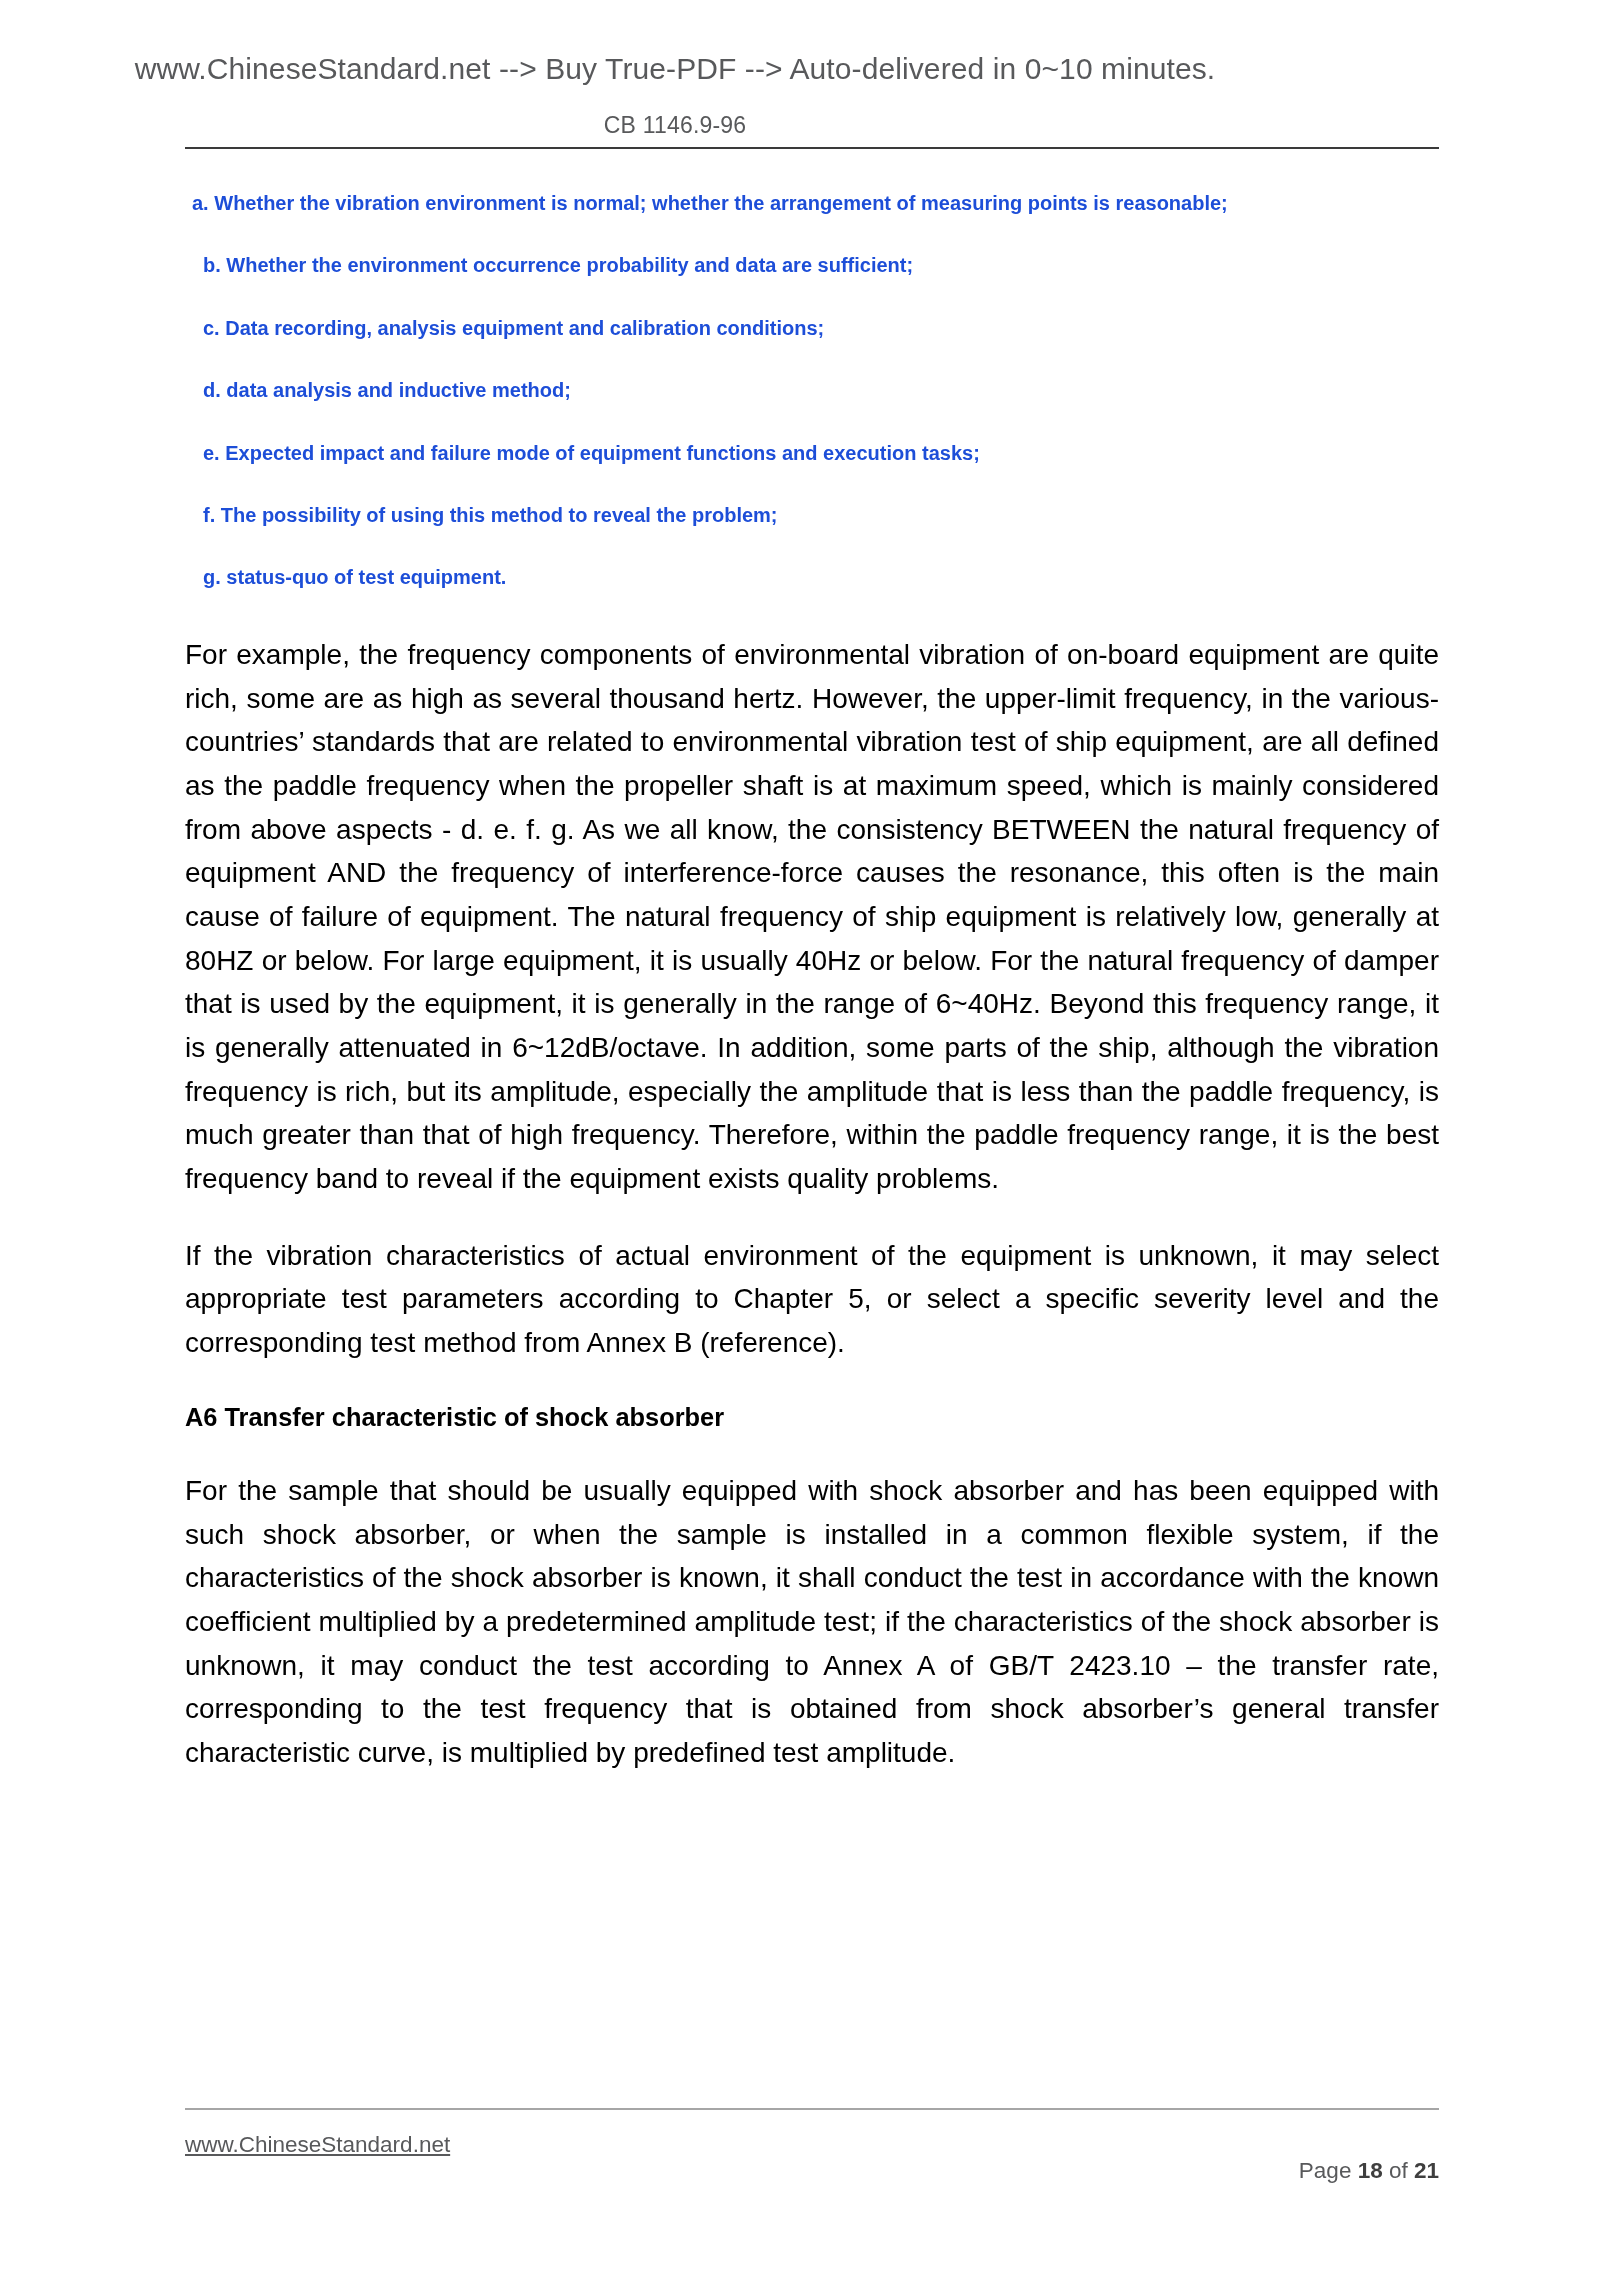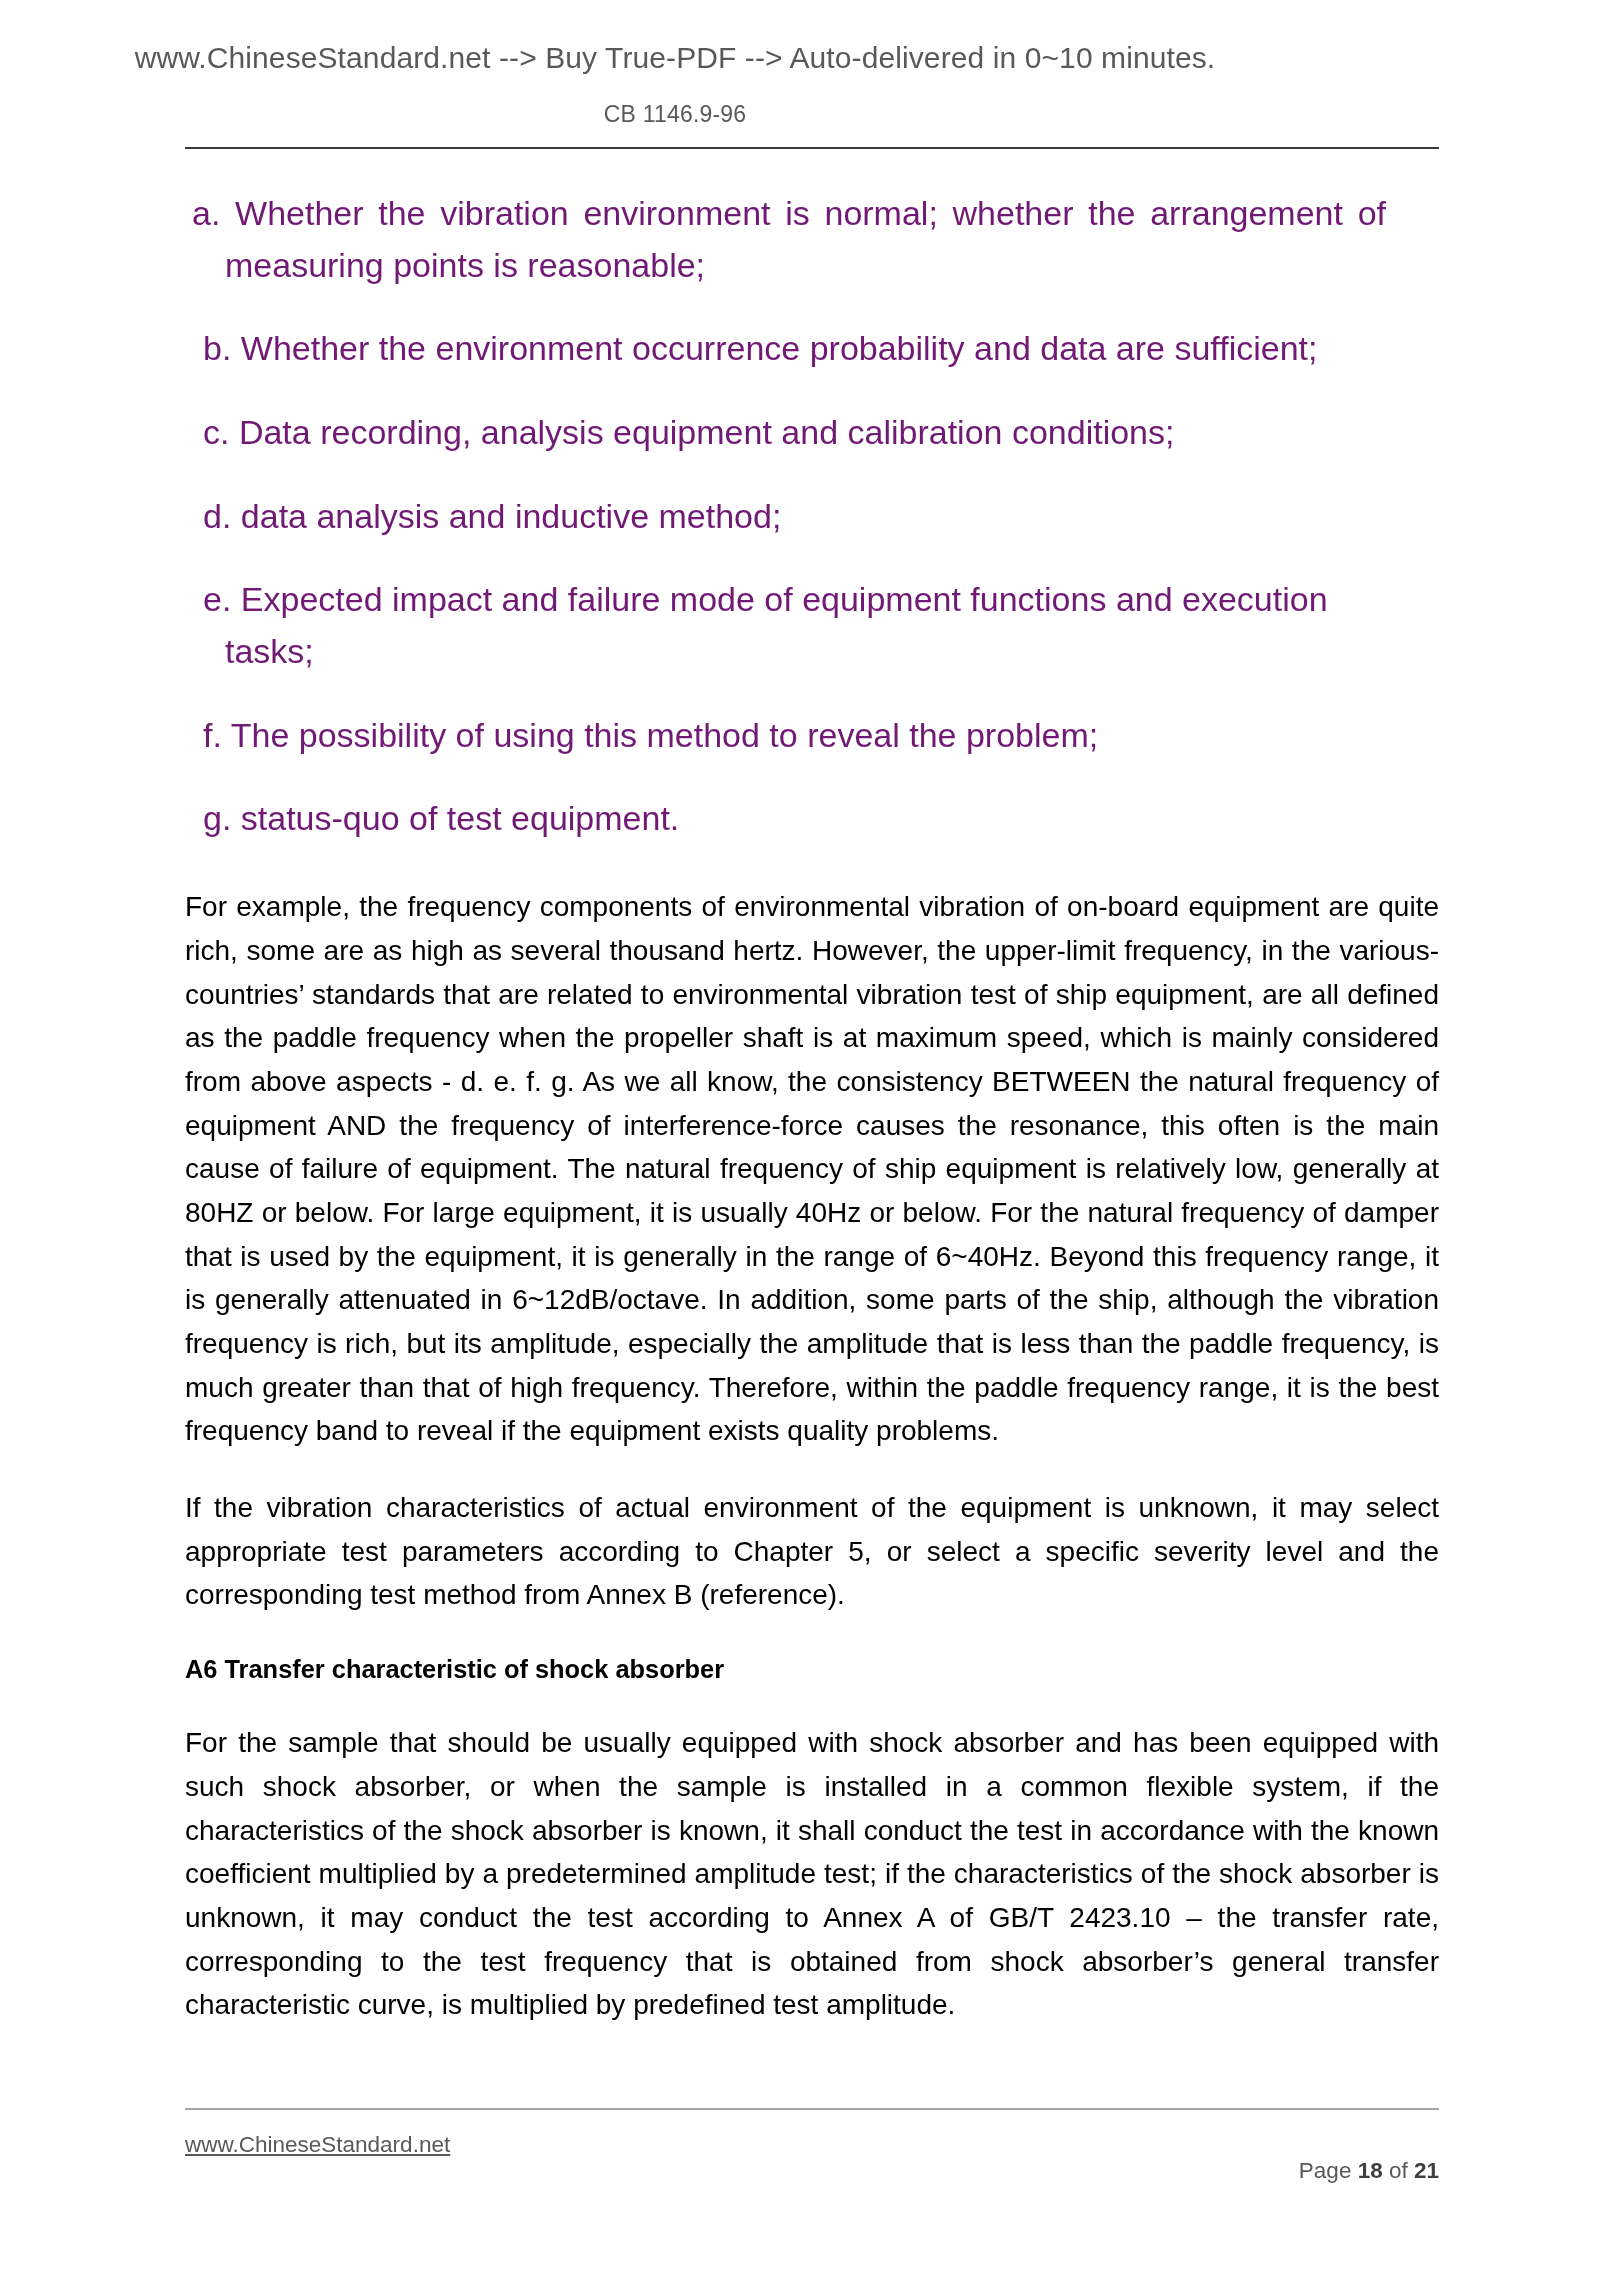--- a/index.html
+++ b/index.html
@@ -19,21 +19,21 @@
     box-sizing: border-box;
     overflow: hidden;
   }
 
   
   .page-header {
     position: absolute;
     left: 0;
     top: 0;
     width: 1350px;
-    padding-top: 41px;
+    padding-top: 52px;
   }
   .header-promo {
     text-align: center;
     font-size: 30px;
     color: #58595b;
     letter-spacing: 0.1px;
     white-space: nowrap;
   }
   .header-stdno {
     text-align: center;
@@ -57,28 +57,29 @@
     left: 185px;
     top: 188px;
     width: 1254px;
   }
 
   .list-block {
     margin: 0;
     padding: 0;
   }
   .list-item {
-    font-size: 34px;
+    font-size: 20px;
     line-height: 1.52;
-    color: #701a75;
+    color: #1d4ed8;
     margin: 0 0 32px 0;
     padding-left: 40px;
     text-indent: -22px;
     box-sizing: border-box;
     width: 1201px;
+    font-weight: bold;
   }
   .list-item.first-item {
     padding-left: 40px;
     text-indent: -33px;
   }
   .list-item.justify {
     text-align: justify;
   }
 
   p.para {

